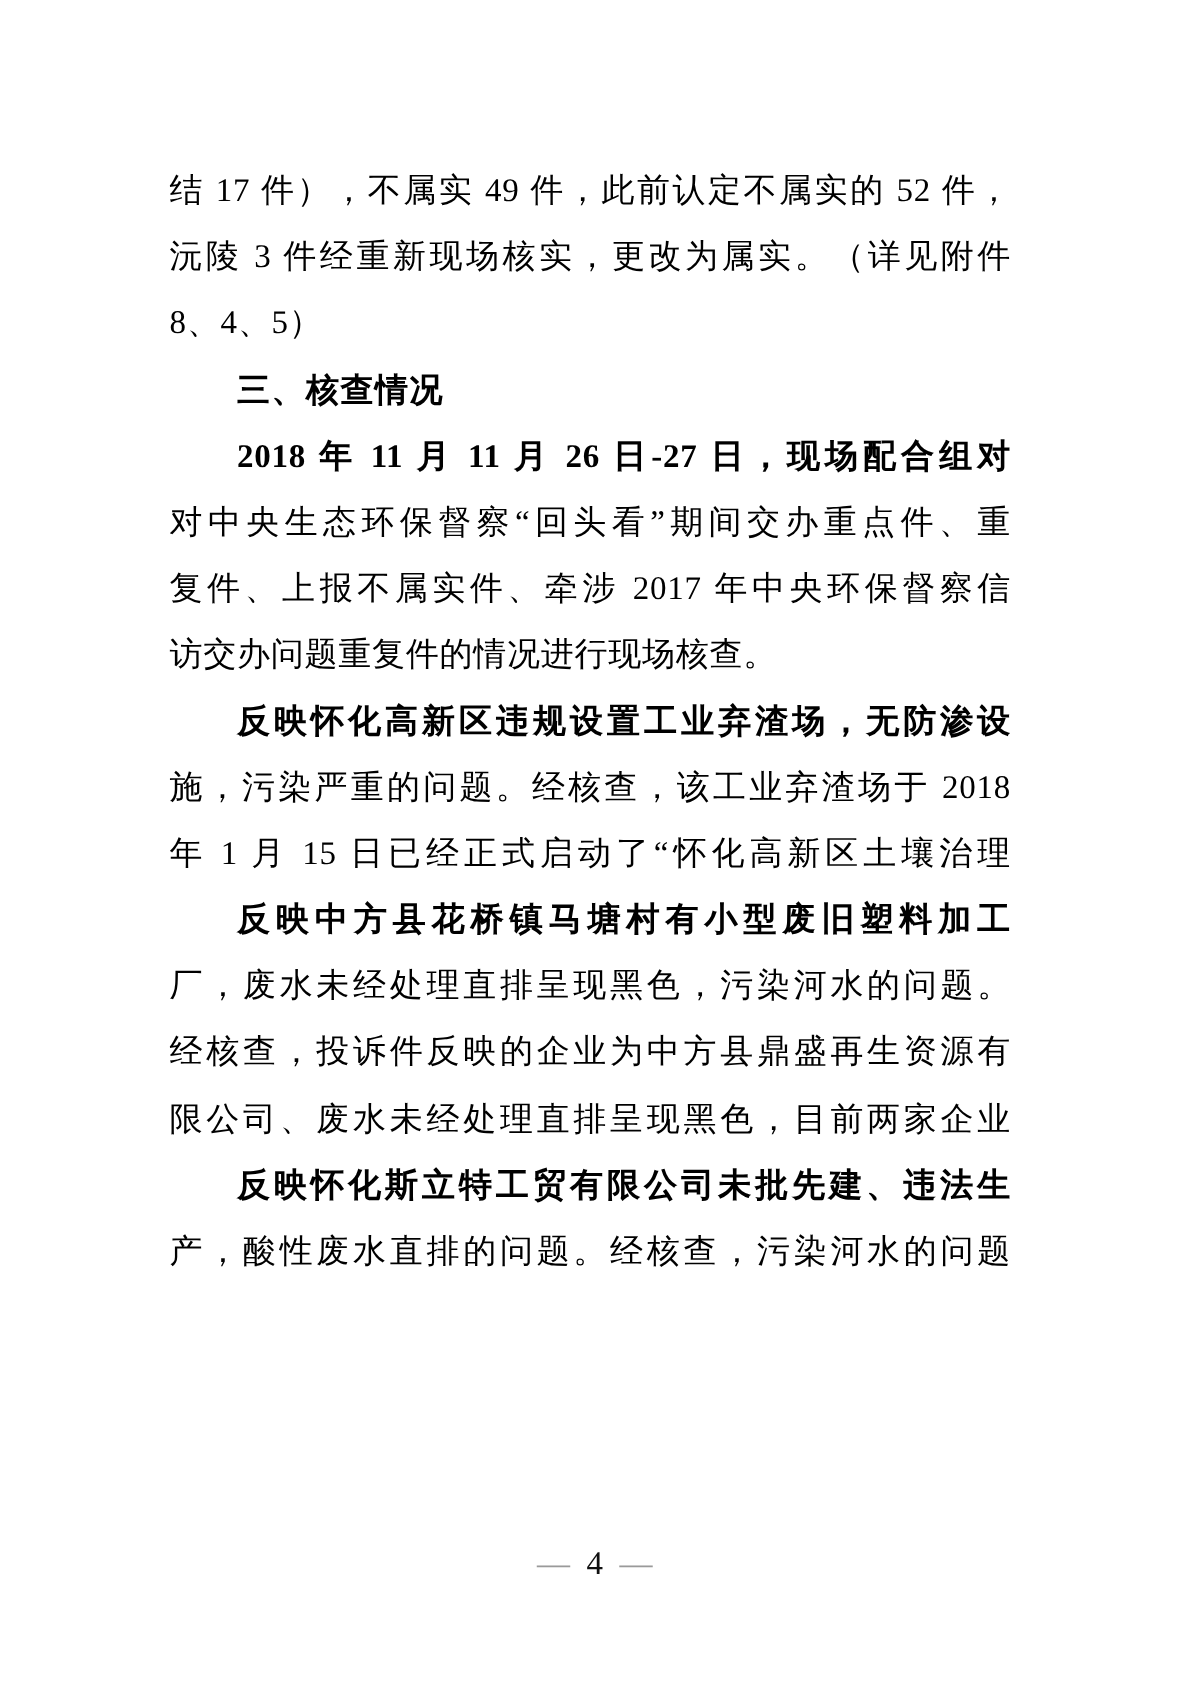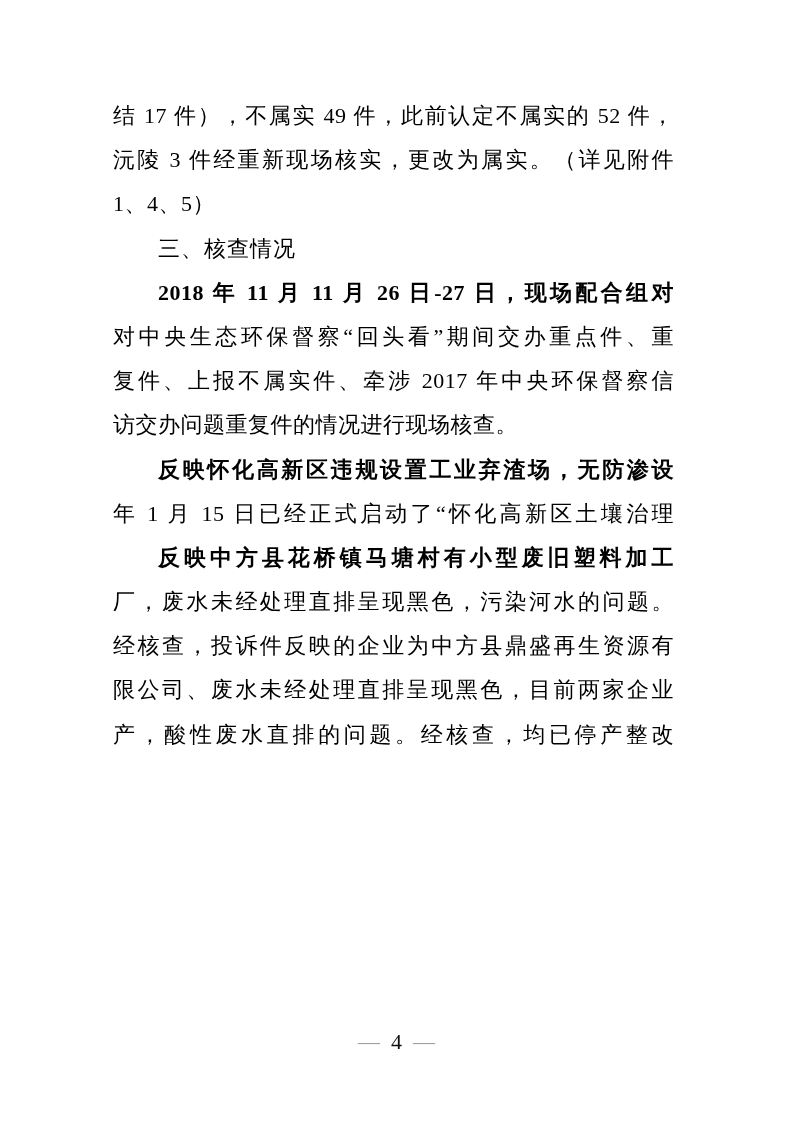--- a/index.html
+++ b/index.html
@@ -13,21 +13,21 @@
     height: 1122px;
     margin: 0 auto;
     background: #ffffff;
     color: #000000;
     font-family: "Liberation Serif", "DejaVu Serif", serif;
     overflow: hidden;
   }
   .content {
     position: absolute;
     left: 113px;
-    top: 94px;
+    top: 105px;
     width: 561px;
   }
   .line {
     font-size: 22px;
     height: 44.2px;
     line-height: 44.2px;
     letter-spacing: 0.5px;
     white-space: normal;
     overflow: hidden;
     text-align: left;
@@ -35,21 +35,21 @@
   .just {
     text-align: justify;
     text-align-last: justify;
   }
   .ind {
     padding-left: 45px;
     font-weight: bold;
   }
   .head {
     font-family: "Liberation Sans", "DejaVu Sans", sans-serif;
-    font-weight: 400;
+    font-weight: 700;
     letter-spacing: 1px;
     text-align: center;
     text-align-last: left;
   }
   .footer {
     position: absolute;
     top: 1029px;
     left: 0;
     width: 793px;
     text-align: center;
@@ -67,32 +67,34 @@
   }
 </style>
 </head>
 <body>
 
 <div class="page">
 
   <div class="content">
     <div class="line just">结 17 件），不属实 49 件，此前认定不属实的 52 件，</div>
     <div class="line just">沅陵 3 件经重新现场核实，更改为属实。（详见附件</div>
-    <div class="line">1、4、5）</div>
+    <div class="line">8、4、5）</div>
     <div class="line head ind">三、核查情况</div>
     <div class="line ind just">2018 年 11 月 11 月 26 日-27 日，现场配合组对</div>
     <div class="line just">对中央生态环保督察“回头看”期间交办重点件、重</div>
     <div class="line just">复件、上报不属实件、牵涉 2017 年中央环保督察信</div>
     <div class="line">访交办问题重复件的情况进行现场核查。</div>
     <div class="line ind just">反映怀化高新区违规设置工业弃渣场，无防渗设</div>
+    <div class="line just">施，污染严重的问题。经核查，该工业弃渣场于 2018</div>
     <div class="line just">年 1 月 15 日已经正式启动了“怀化高新区土壤治理</div>
     <div class="line ind just">反映中方县花桥镇马塘村有小型废旧塑料加工</div>
     <div class="line just">厂，废水未经处理直排呈现黑色，污染河水的问题。</div>
     <div class="line just">经核查，投诉件反映的企业为中方县鼎盛再生资源有</div>
     <div class="line just">限公司、废水未经处理直排呈现黑色，目前两家企业</div>
-    <div class="line just">产，酸性废水直排的问题。经核查，均已停产整改</div>
+    <div class="line ind just">反映怀化斯立特工贸有限公司未批先建、违法生</div>
+    <div class="line just">产，酸性废水直排的问题。经核查，污染河水的问题</div>
   </div>
 
   <div class="footer">
     <span class="dash">—</span><span class="num">4</span><span class="dash">—</span>
   </div>
 
 </div>
 
 </body></html>

